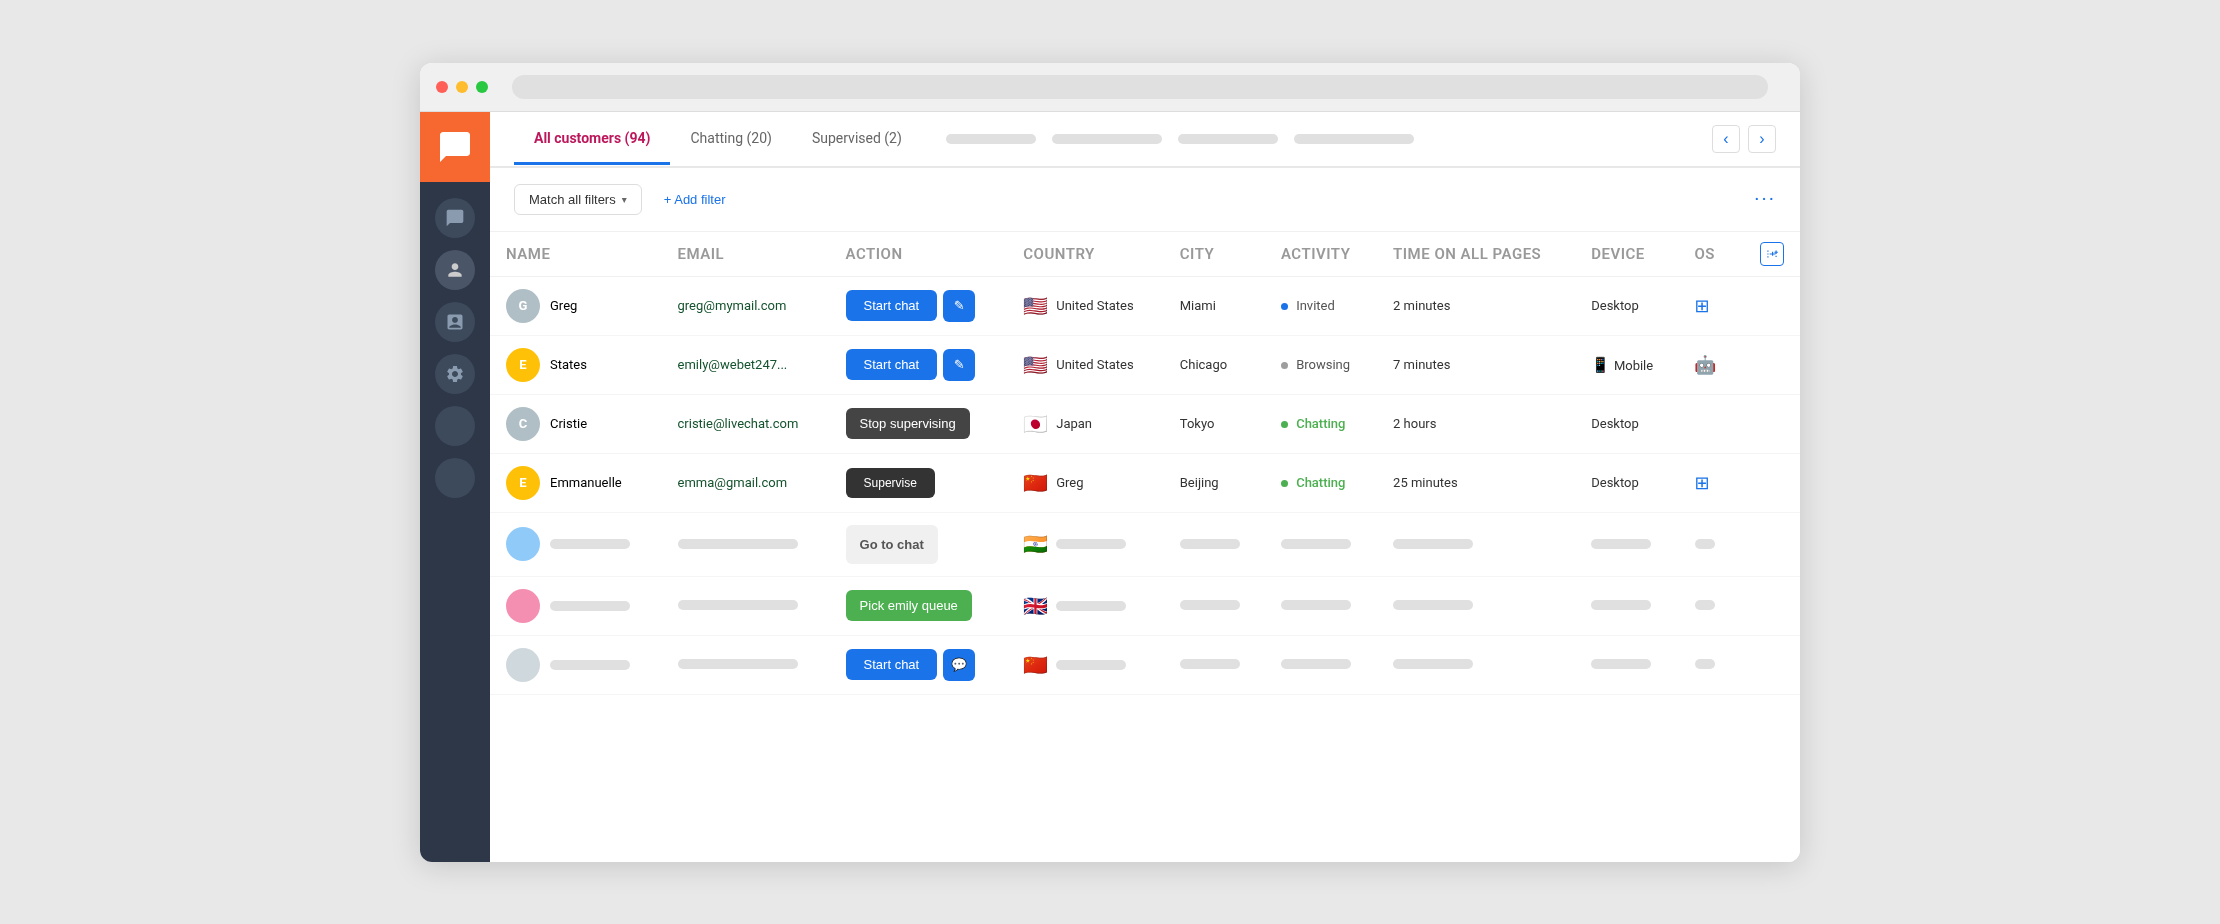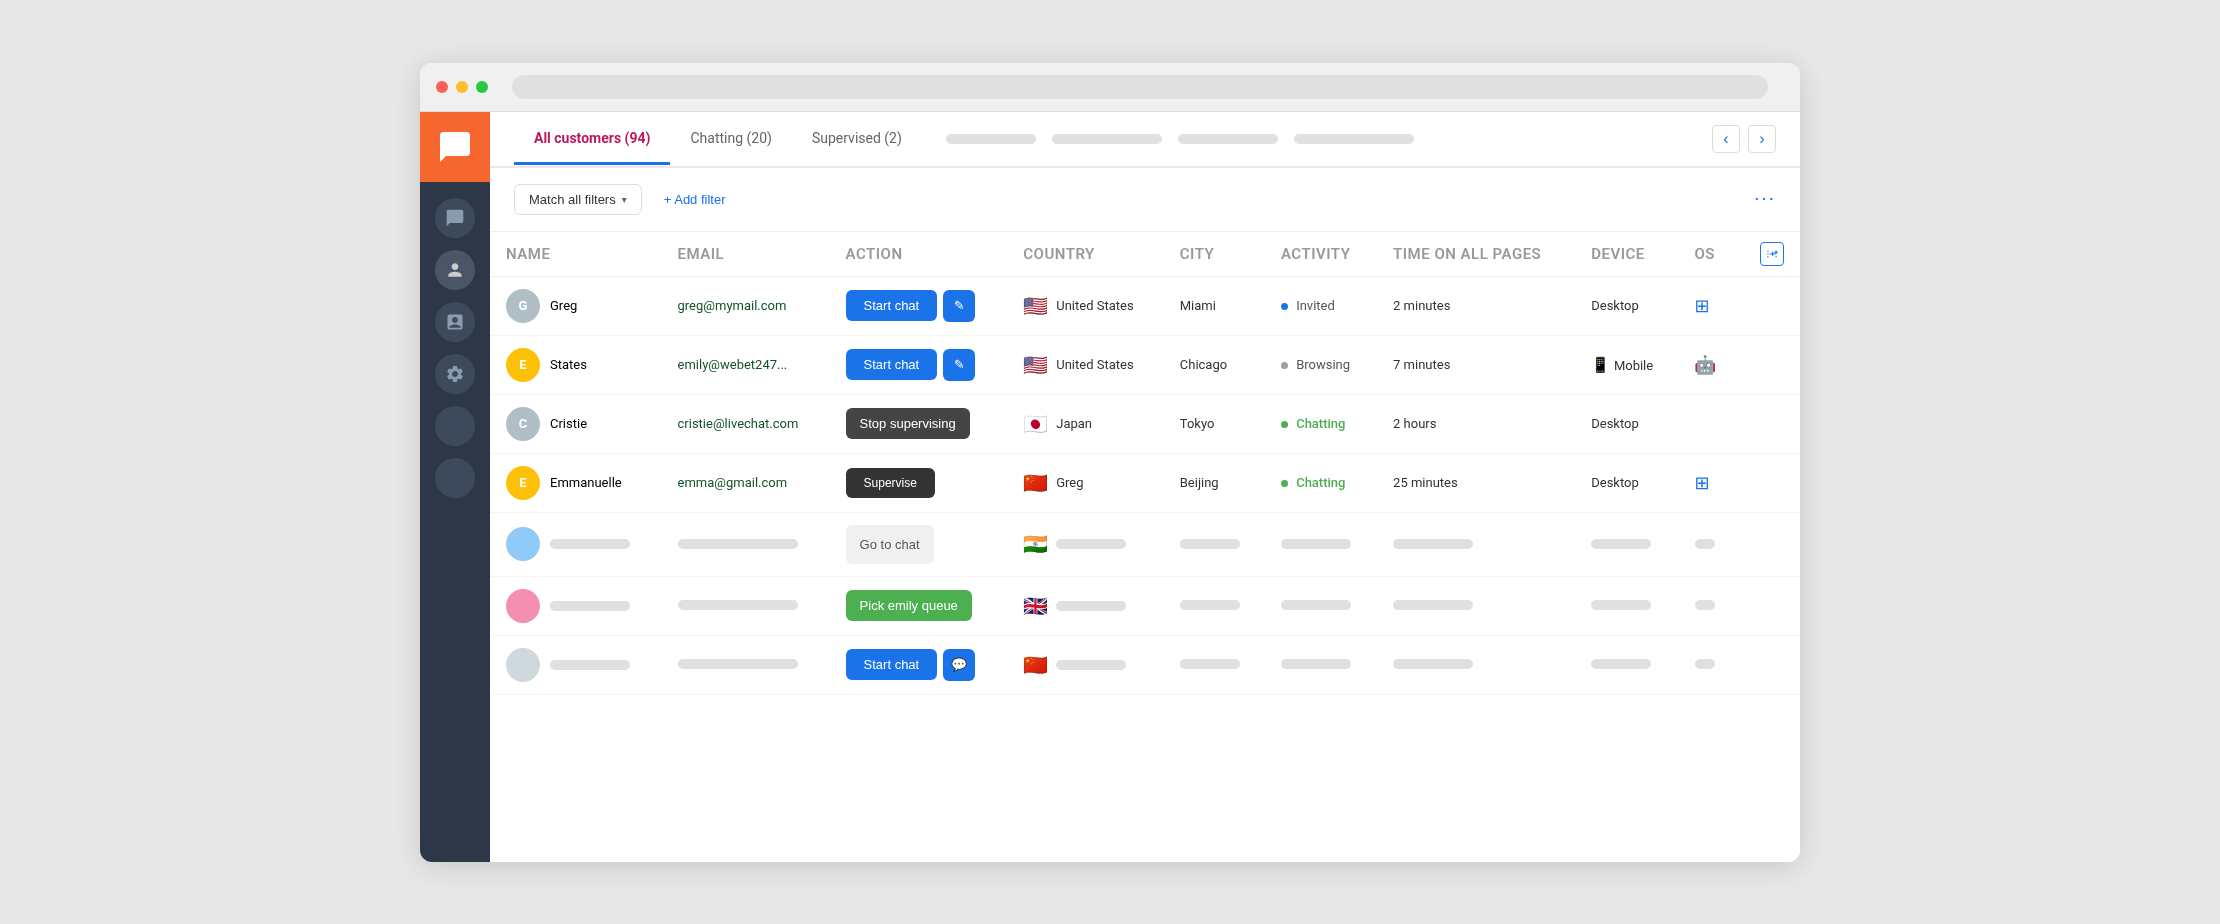--- a/index.html
+++ b/index.html
@@ -292,21 +292,21 @@
       cursor: pointer;
       white-space: nowrap;
     }
     .btn-go-to-chat {
       padding: 12px 14px;
       background: #f0f0f0;
       color: #555;
       border: none;
       border-radius: 6px;
       font-size: 13px;
-      font-weight: 400;
+      font-weight: 700;
       cursor: pointer;
       white-space: nowrap;
     }
     .btn-pick-from-queue {
       padding: 8px 14px;
       background: #4caf50;
       color: white;
       border: none;
       border-radius: 6px;
       font-size: 13px;

